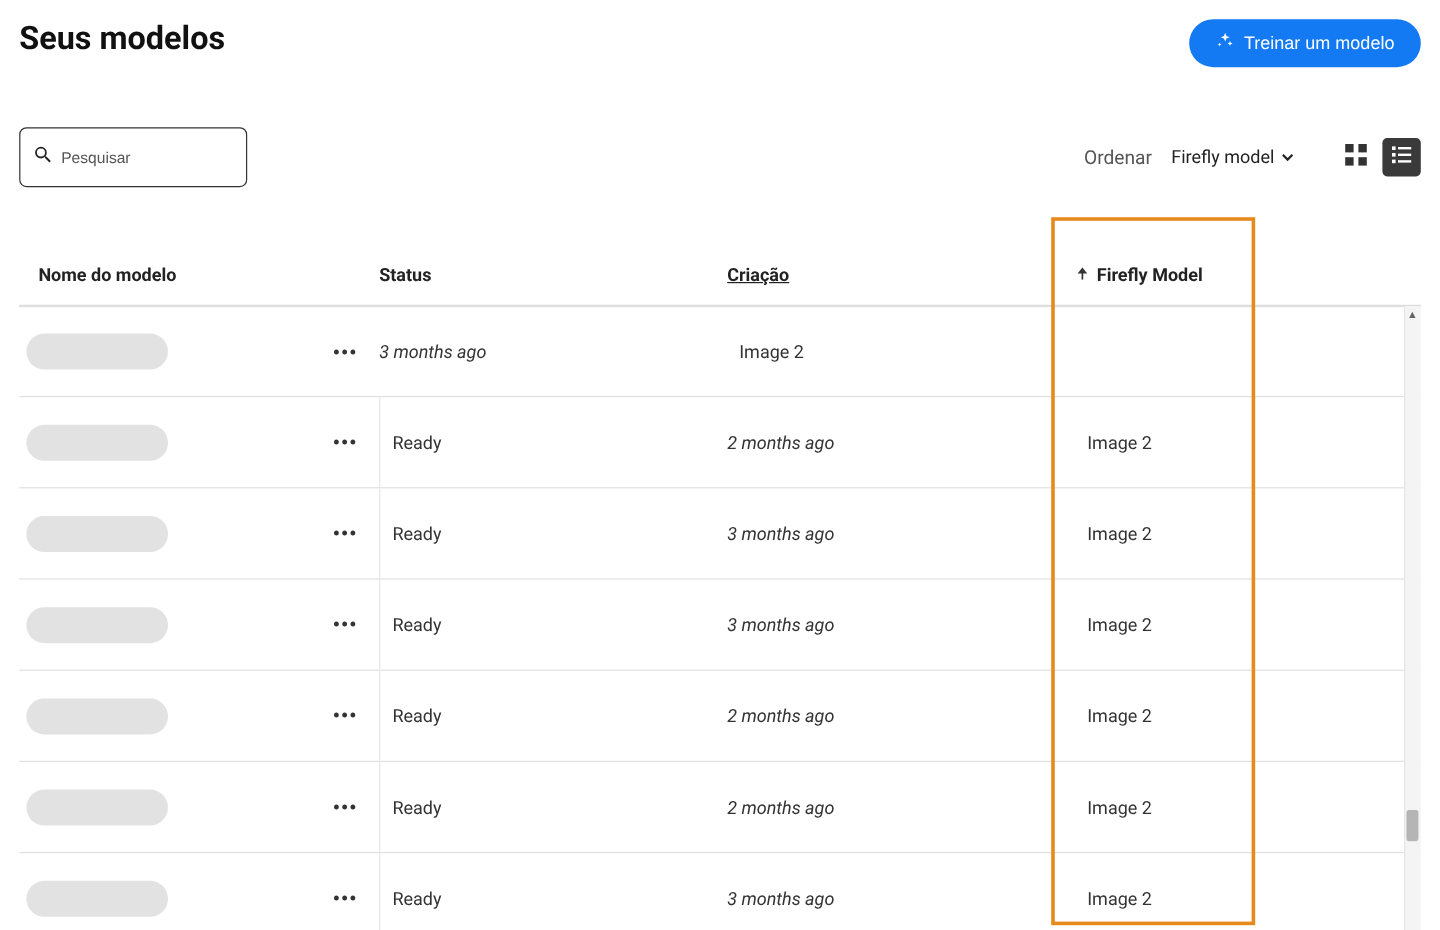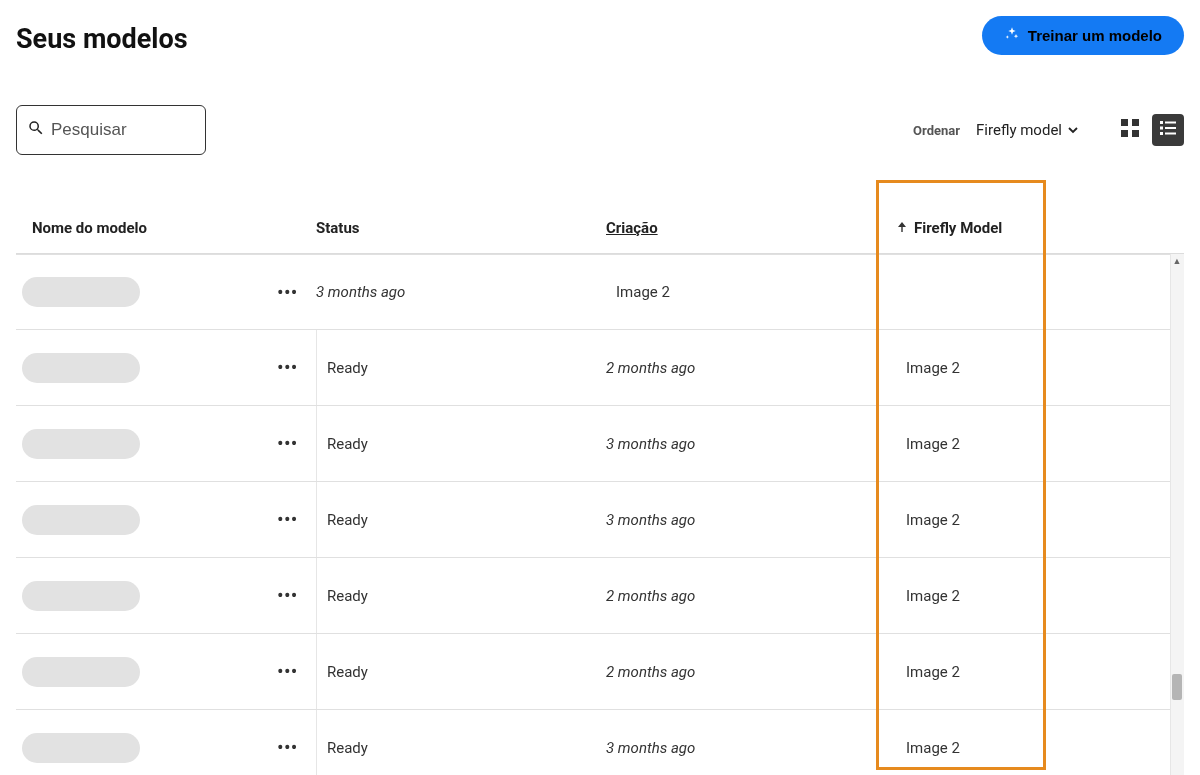--- a/index.html
+++ b/index.html
@@ -15,36 +15,36 @@
       height: 775px;
       overflow: hidden;
       position: relative;
     }
     .container {
       padding: 16px;
     }
     .header-row {
       display: flex;
       justify-content: space-between;
-      align-items: flex-end;
+      align-items: flex-start;
       margin-bottom: 50px;
     }
     .page-title {
       font-size: 27px;
       font-weight: 700;
       color: #111;
     }
     .train-btn {
       background: #147af3;
-      color: #000000;
+      color: #ffffff;
       border: none;
       border-radius: 24px;
       padding: 10px 22px;
       font-size: 15px;
-      font-weight: 700;
+      font-weight: 400;
       display: flex;
       align-items: center;
       gap: 8px;
       cursor: pointer;
     }
     .train-btn svg {
       width: 16px;
       height: 16px;
       fill: #fff;
     }
@@ -66,37 +66,36 @@
     .search-wrap svg {
       width: 18px;
       height: 18px;
       fill: #222;
       margin-right: 6px;
       flex-shrink: 0;
     }
     .search-input {
       border: none;
       outline: none;
-      font-size: 17px;
+      font-size: 13px;
       color: #701a75;
       width: 100%;
       font-style: normal;
     }
     .search-input::placeholder {
       color: #555;
     }
     .right-controls {
       display: flex;
       align-items: center;
       gap: 16px;
     }
     .sort-label {
-      font-size: 13px;
+      font-size: 16px;
       color: #555;
-      font-weight: bold;
     }
     .sort-dropdown {
       display: flex;
       align-items: center;
       gap: 6px;
       font-size: 15px;
       color: #222;
       cursor: pointer;
     }
     .sort-dropdown svg {

